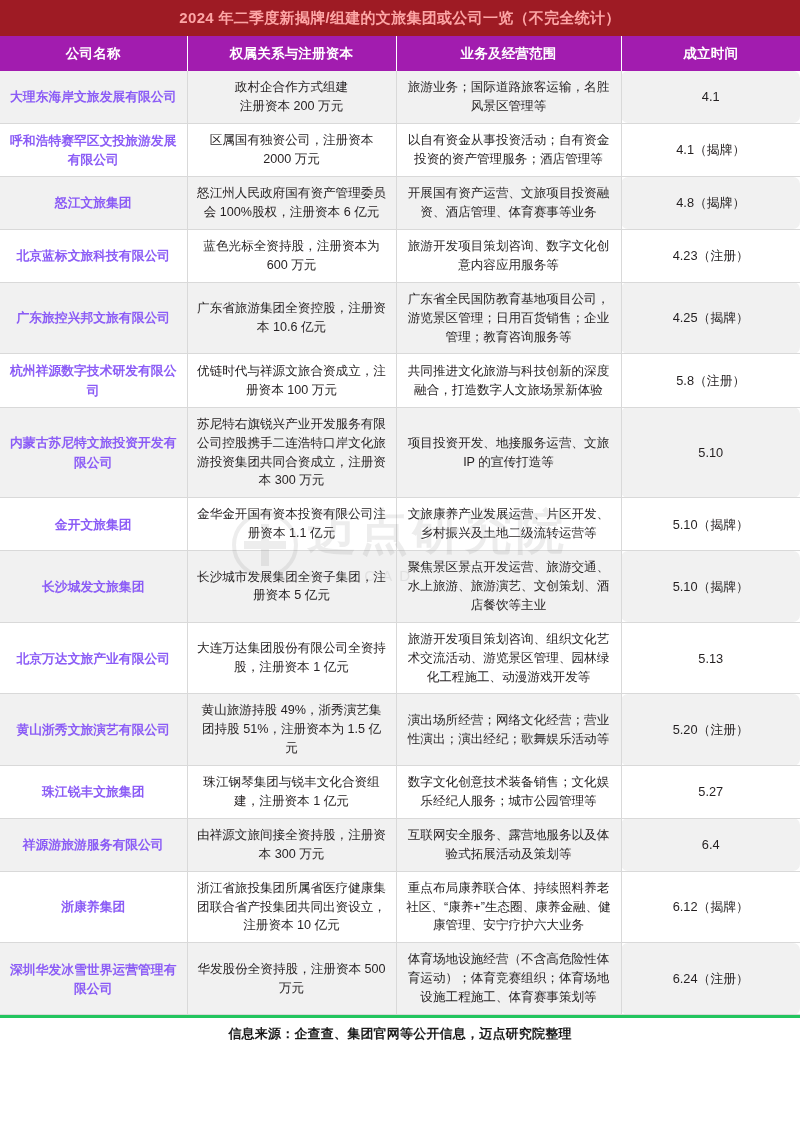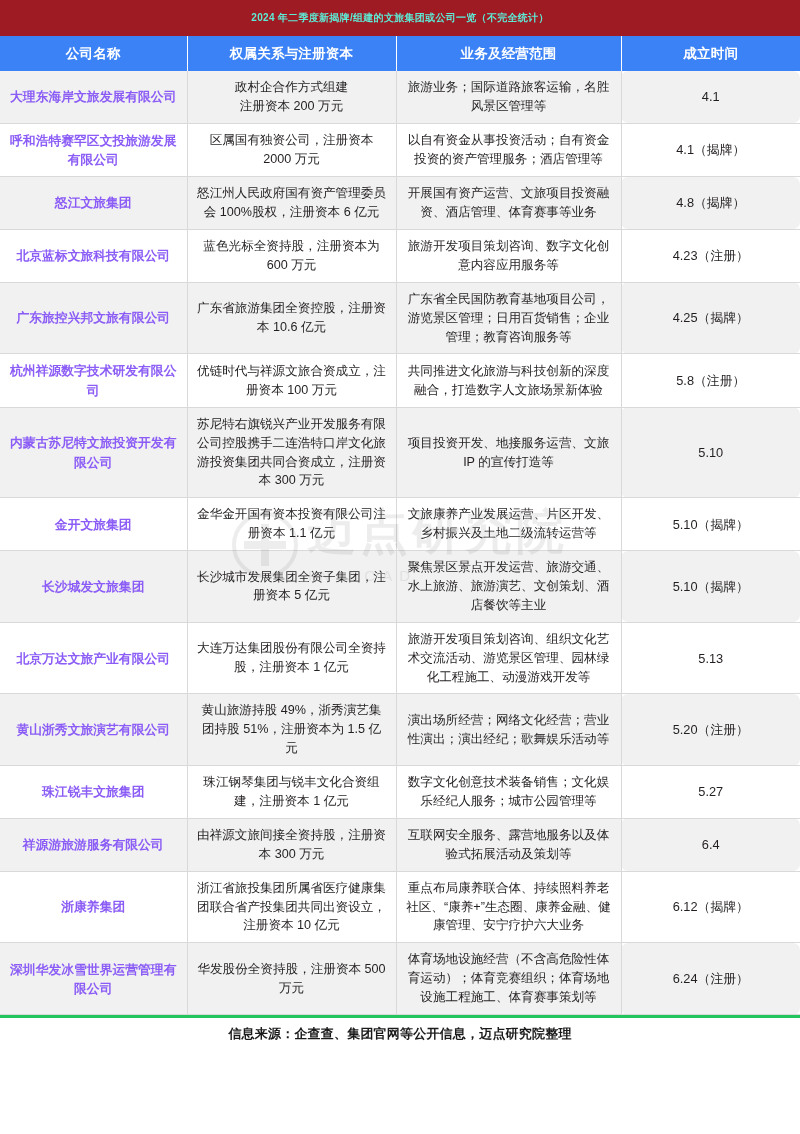--- a/index.html
+++ b/index.html
@@ -22,39 +22,39 @@
   
   .title-bar {
     background: #9e1b24;
     height: 36px;
     display: flex;
     align-items: center;
     justify-content: center;
     padding: 0 8px;
   }
   .title-bar .title-text {
-    color: #5eead4;
-    font-size: 10px;
+    color: #fca5a5;
+    font-size: 15px;
     font-weight: bold;
     letter-spacing: 0.3px;
     white-space: nowrap;
   }
   
   table.main {
     width: 800px;
     border-collapse: collapse;
     table-layout: fixed;
   }
   table.main col.c1 { width: 187px; }
   table.main col.c2 { width: 209px; }
   table.main col.c3 { width: 225px; }
   table.main col.c4 { width: 179px; }
 
   thead th {
-    background: #3b82f6;
+    background: #a21caf;
     color: #ffffff;
     font-size: 13.5px;
     font-weight: bold;
     height: 33px;
     border-right: 1px solid #ffffff;
     text-align: center;
     vertical-align: middle;
     letter-spacing: 0.2px;
   }
   thead th:last-child { border-right: none; }

